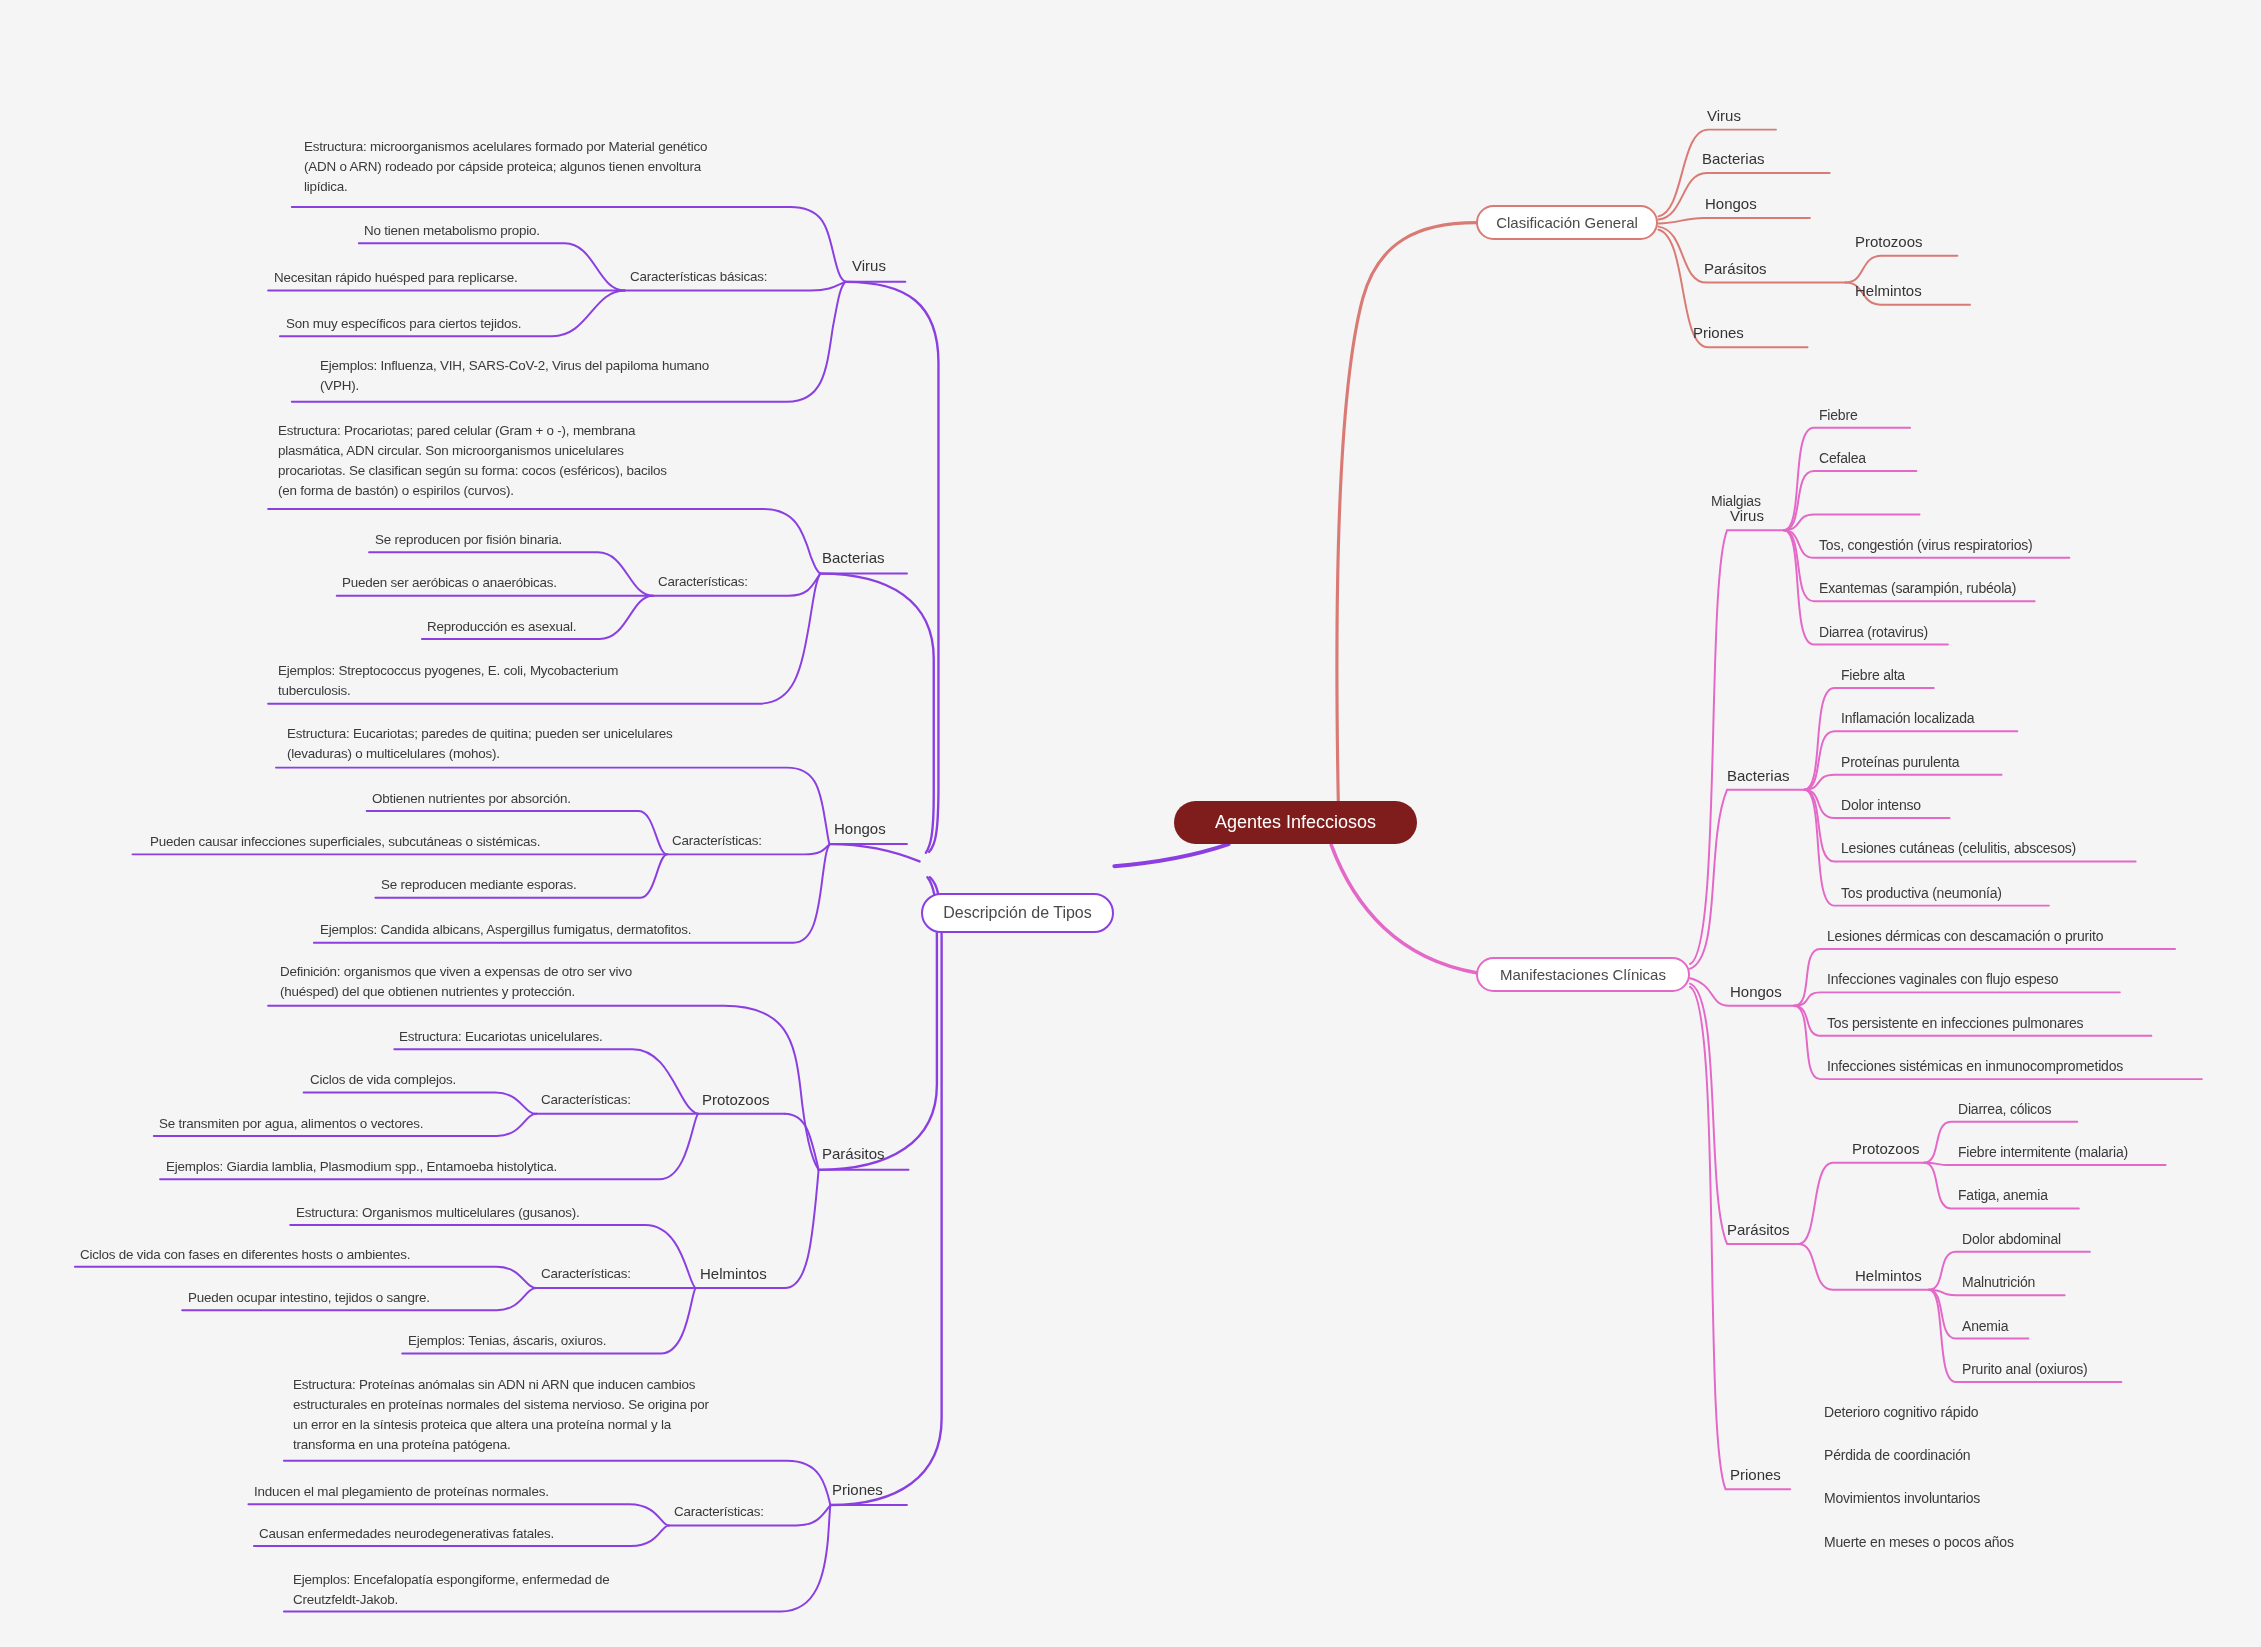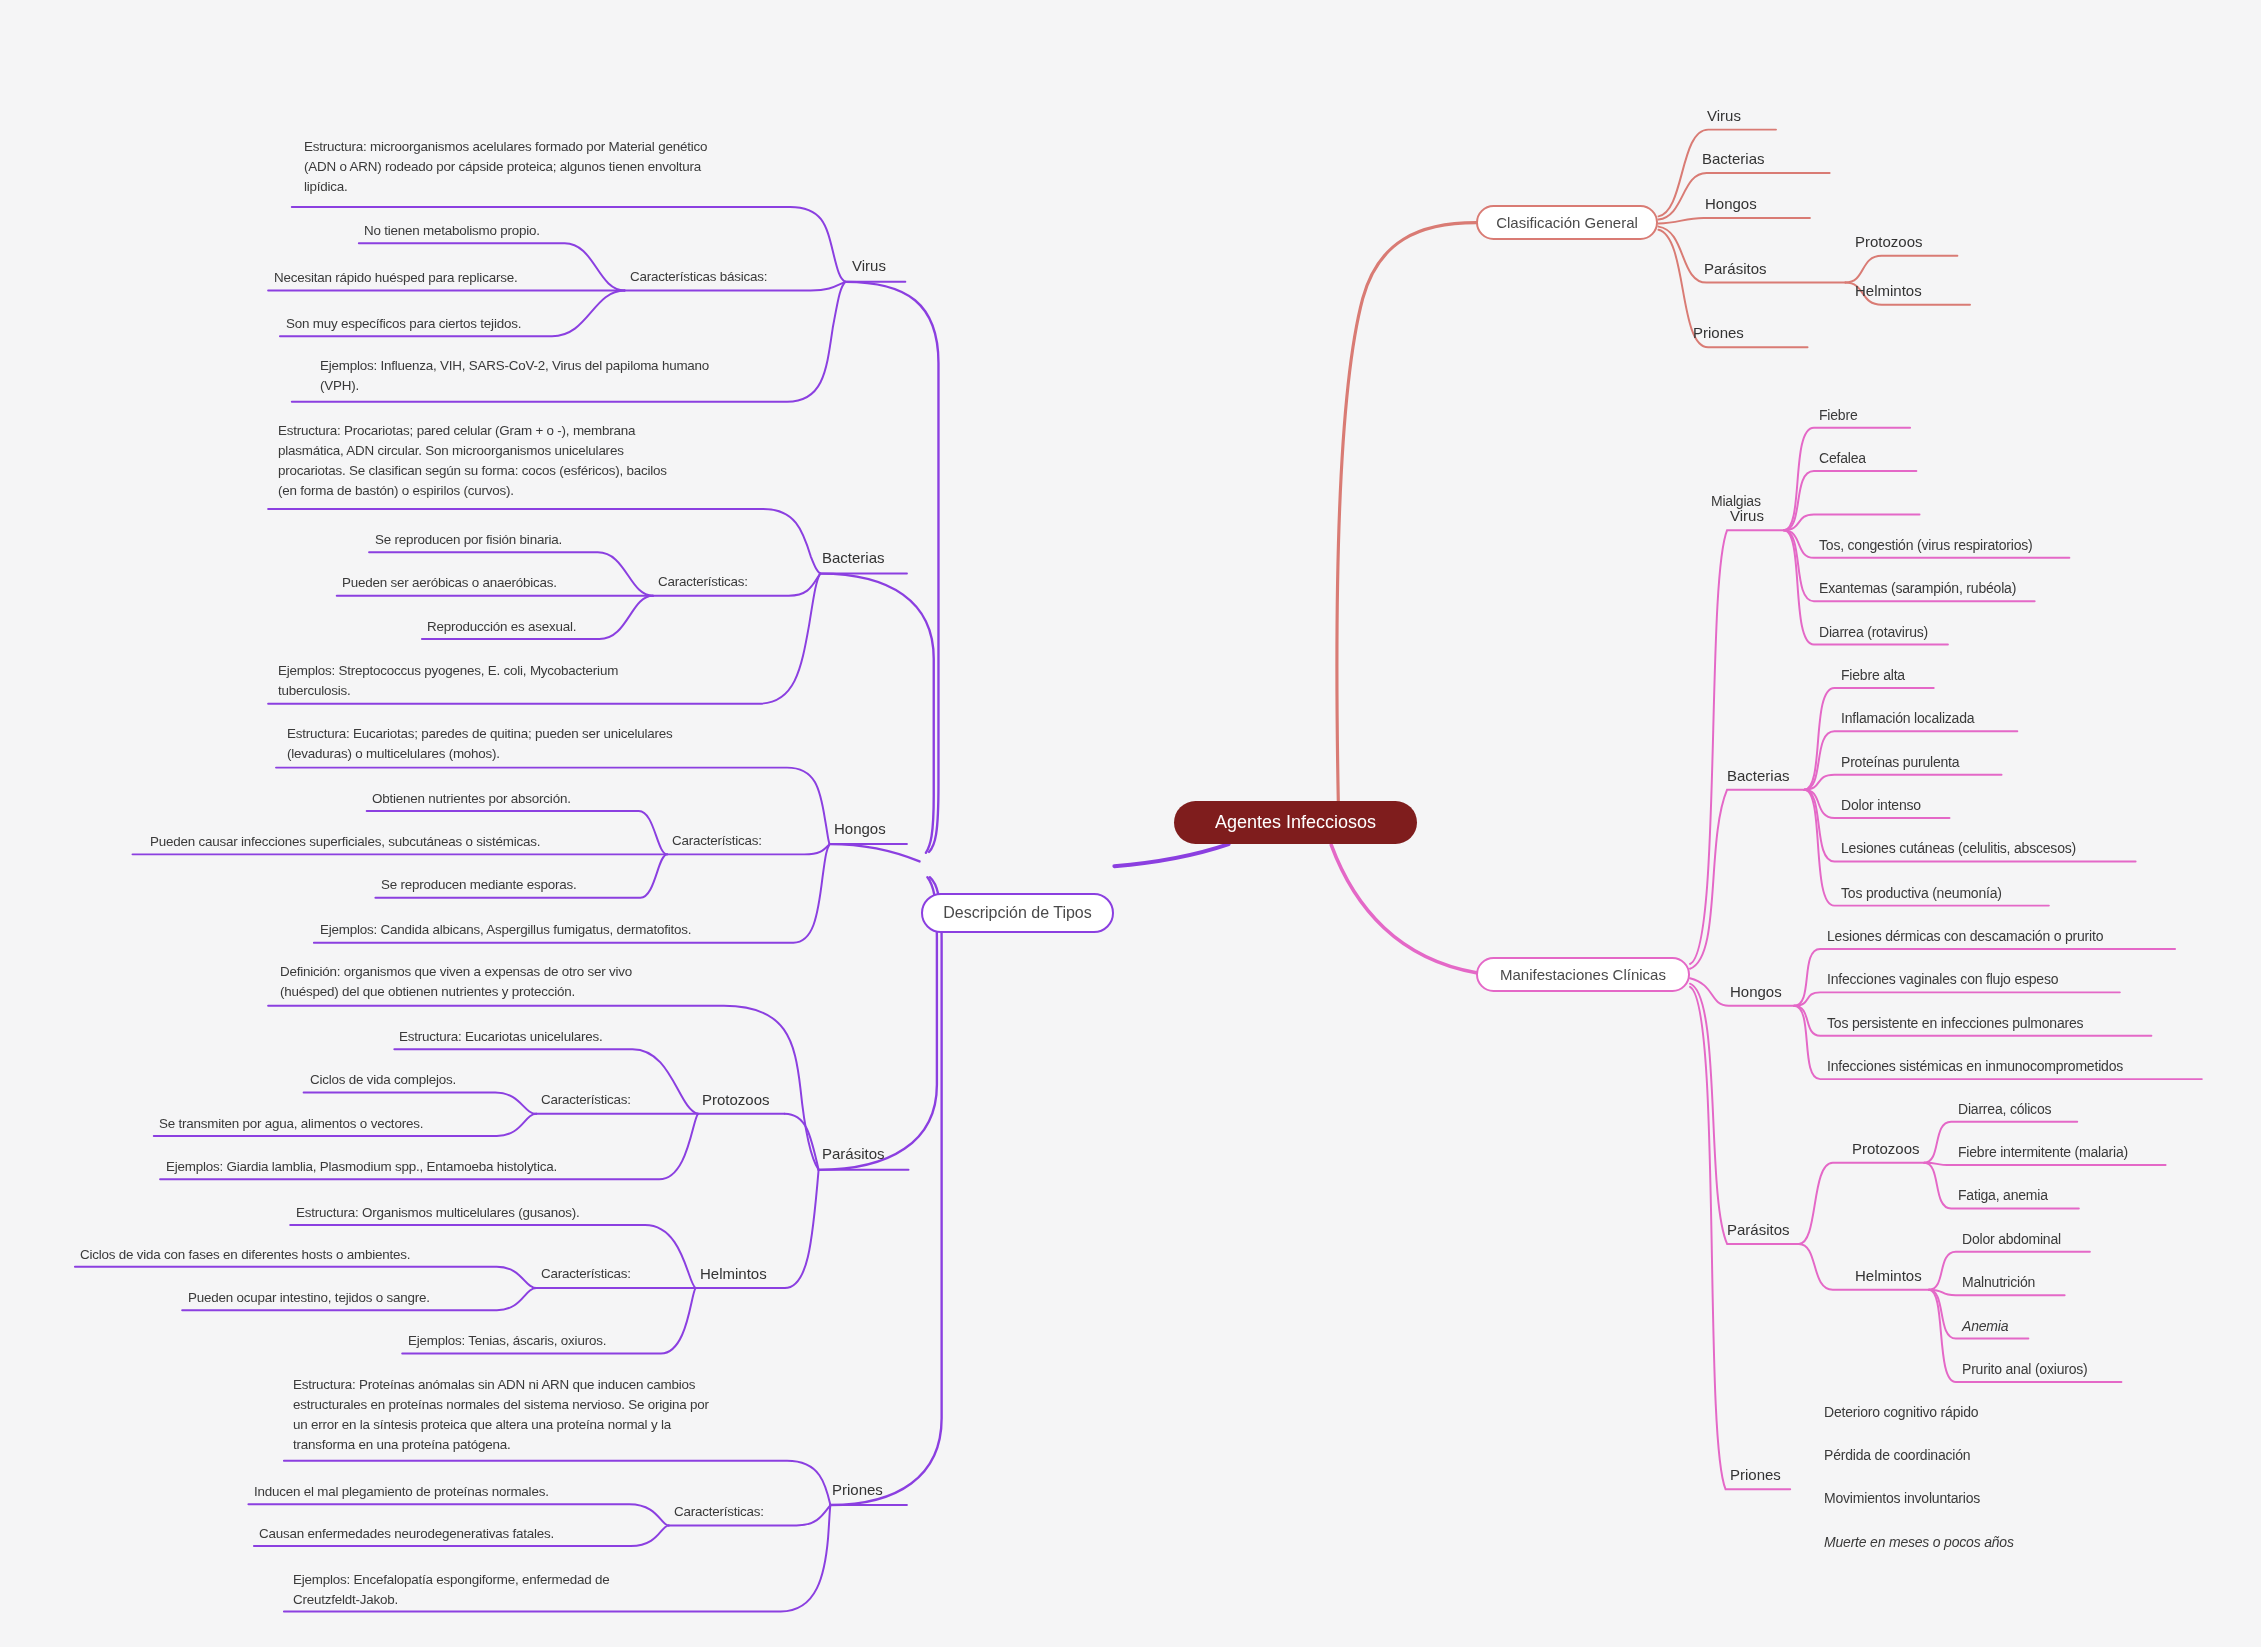--- a/index.html
+++ b/index.html
@@ -223,21 +223,21 @@
 <div class="t rleaf" style="left:1827px;top:1056px;">Infecciones sistémicas en inmunocomprometidos</div>
 
 <div class="lbl" style="left:1727px;top:1220px;">Parásitos</div>
 <div class="lbl" style="left:1852px;top:1139px;">Protozoos</div>
 <div class="t rleaf" style="left:1958px;top:1099px;">Diarrea, cólicos</div>
 <div class="t rleaf" style="left:1958px;top:1142px;">Fiebre intermitente (malaria)</div>
 <div class="t rleaf" style="left:1958px;top:1185px;">Fatiga, anemia</div>
 <div class="lbl" style="left:1855px;top:1266px;">Helmintos</div>
 <div class="t rleaf" style="left:1962px;top:1229px;">Dolor abdominal</div>
 <div class="t rleaf" style="left:1962px;top:1272px;">Malnutrición</div>
-<div class="t rleaf" style="left:1962px;top:1316px;font-style:italic;">Anemia</div>
+<div class="t rleaf" style="left:1962px;top:1316px;">Anemia</div>
 <div class="t rleaf" style="left:1962px;top:1359px;">Prurito anal (oxiuros)</div>
 
 <div class="lbl" style="left:1730px;top:1465px;">Priones</div>
 <div class="t rleaf" style="left:1824px;top:1402px;">Deterioro cognitivo rápido</div>
 <div class="t rleaf" style="left:1824px;top:1445px;">Pérdida de coordinación</div>
 <div class="t rleaf" style="left:1824px;top:1488px;">Movimientos involuntarios</div>
-<div class="t rleaf" style="left:1824px;top:1532px;font-style:italic;">Muerte en meses o pocos años</div>
+<div class="t rleaf" style="left:1824px;top:1532px;">Muerte en meses o pocos años</div>
 
 
 </body></html>

